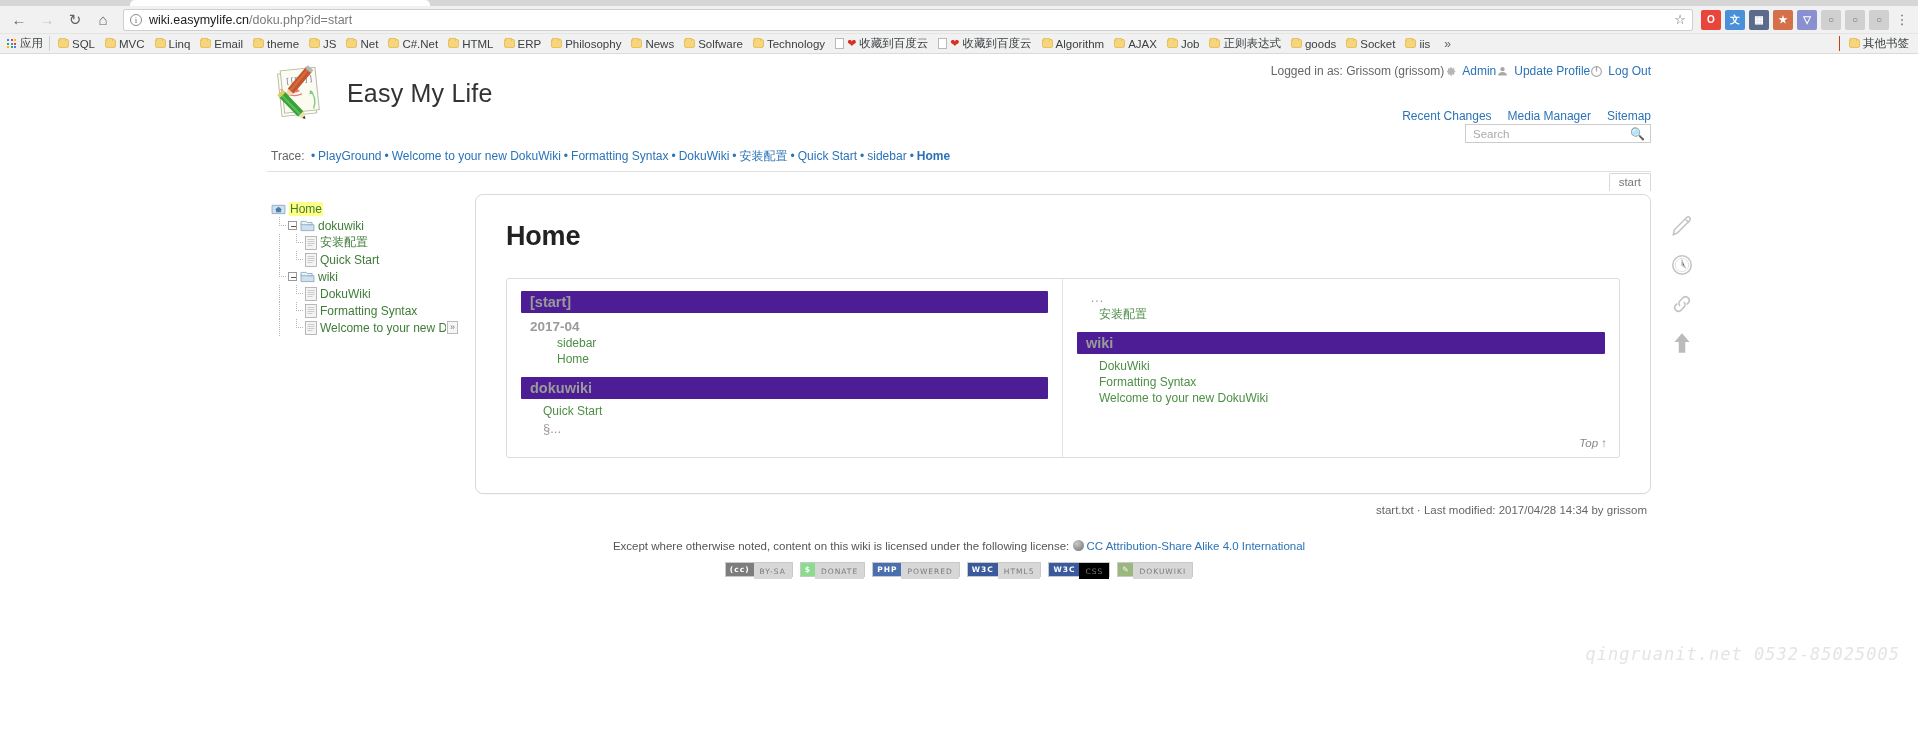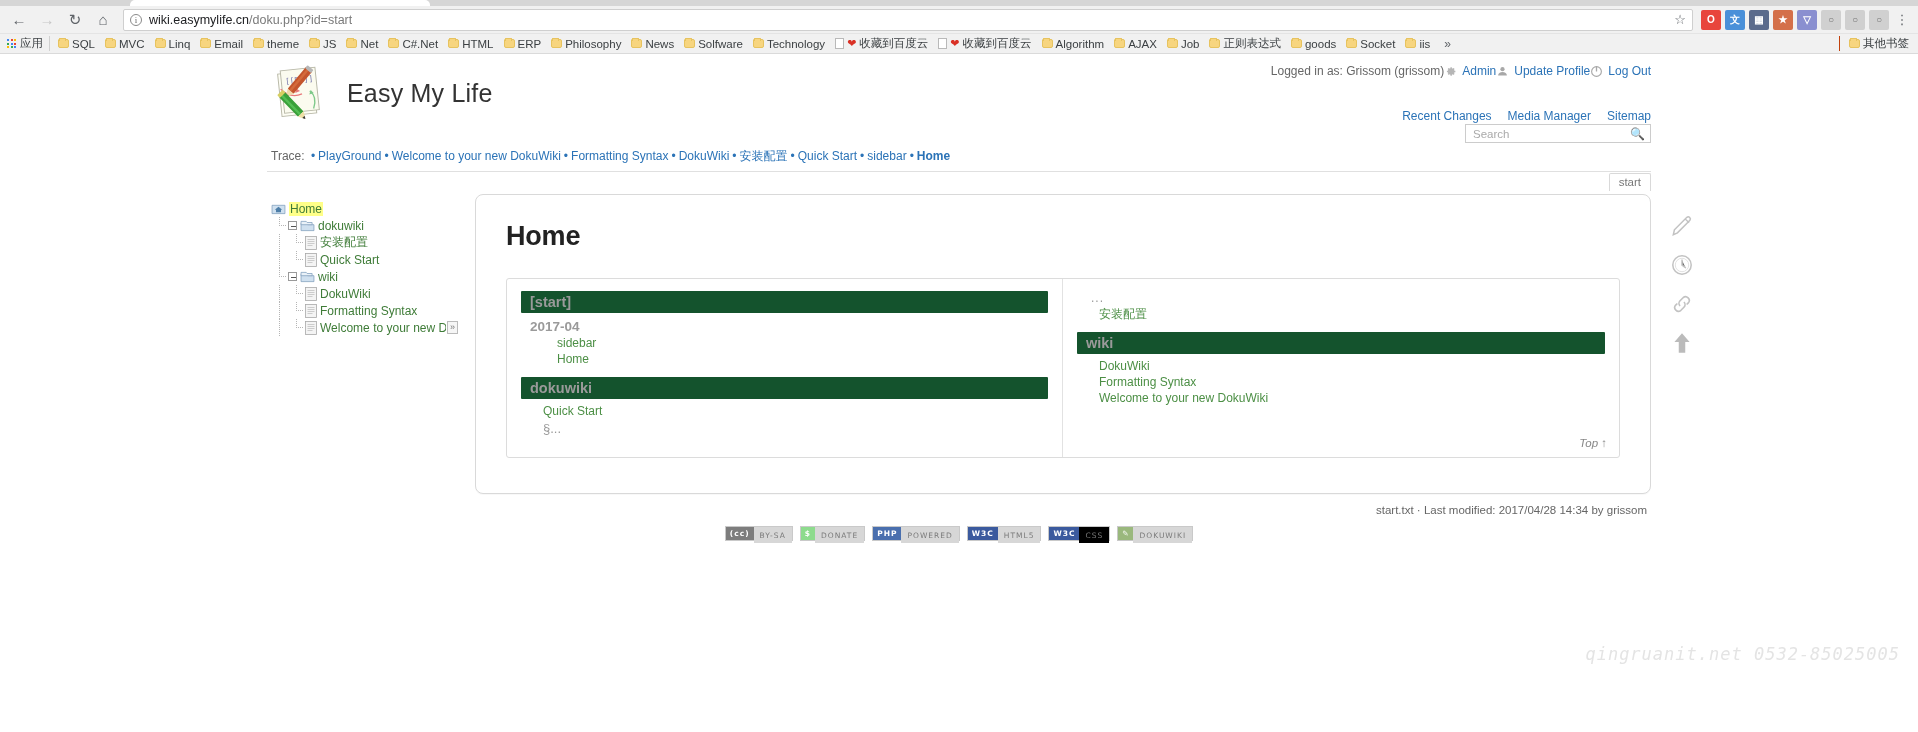--- a/index.html
+++ b/index.html
@@ -188,21 +188,21 @@
   #content-card h1 {
     font-size:27px; font-weight:bold; color:#222; margin:0 0 26px 0; letter-spacing:-0.2px;
   }
 
   #index-box {
     border:1px solid #dcdcdc; border-radius:3px; display:flex; min-height:180px;
   }
   .idx-col { flex:1 1 50%; padding:12px 14px 14px 14px; position:relative; }
   .idx-col.left { border-right:1px solid #e2e2e2; }
   .idx-head {
-    background:#14532d; color:#9a9a9a; font-weight:bold; font-size:14.5px;
+    background:#4c1d95; color:#9a9a9a; font-weight:bold; font-size:14.5px;
     padding:3px 9px; margin:0 0 4px 0; border-radius:1px;
   }
   .idx-sub { color:#9a9a9a; font-weight:bold; font-size:13.5px; padding:2px 9px 1px 9px; }
   .idx-link { display:block; color:#4c8f45; font-size:12px; padding:1px 0 1px 26px; text-decoration:none; }
   .idx-link.l2 { padding-left:36px; }
   .idx-link.l1 { padding-left:22px; }
   .idx-dots { color:#9a9a9a; font-size:12px; padding:0 0 0 14px; letter-spacing:1px; }
   .idx-sect { color:#9a9a9a; font-size:13px; padding:2px 0 0 22px; }
   .idx-top {
     position:absolute; right:12px; bottom:8px; font-size:11.5px; color:#888;
@@ -636,20 +636,24 @@
           </svg>
           <svg class="ptool" viewBox="0 0 24 24">
             <path fill="#8e8e8e" d="M12 3l7 8h-4v10h-6V11H5z"></path>
           </svg>
         </div>
       </div>
     </div>
 
     <div id="docinfo">start.txt · Last modified: 2017/04/28 14:34 by grissom</div>
 
+    <div id="license">
+      <span>Except where otherwise noted, content on this wiki is licensed under the following license:</span>
+      <span class="globe"></span><a href="#">CC Attribution-Share Alike 4.0 International</a>
+    </div>
 
     <div id="badges">
         <div class="badge">
           <span class="bl" style="background: rgb(125, 125, 125);">(cc)</span>
           <span class="br" style="background: rgb(215, 215, 215);">BY-SA</span>
         </div>
         <div class="badge">
           <span class="bl" style="background: rgb(141, 219, 141);">$</span>
           <span class="br" style="background: rgb(215, 215, 215);">DONATE</span>
         </div>

